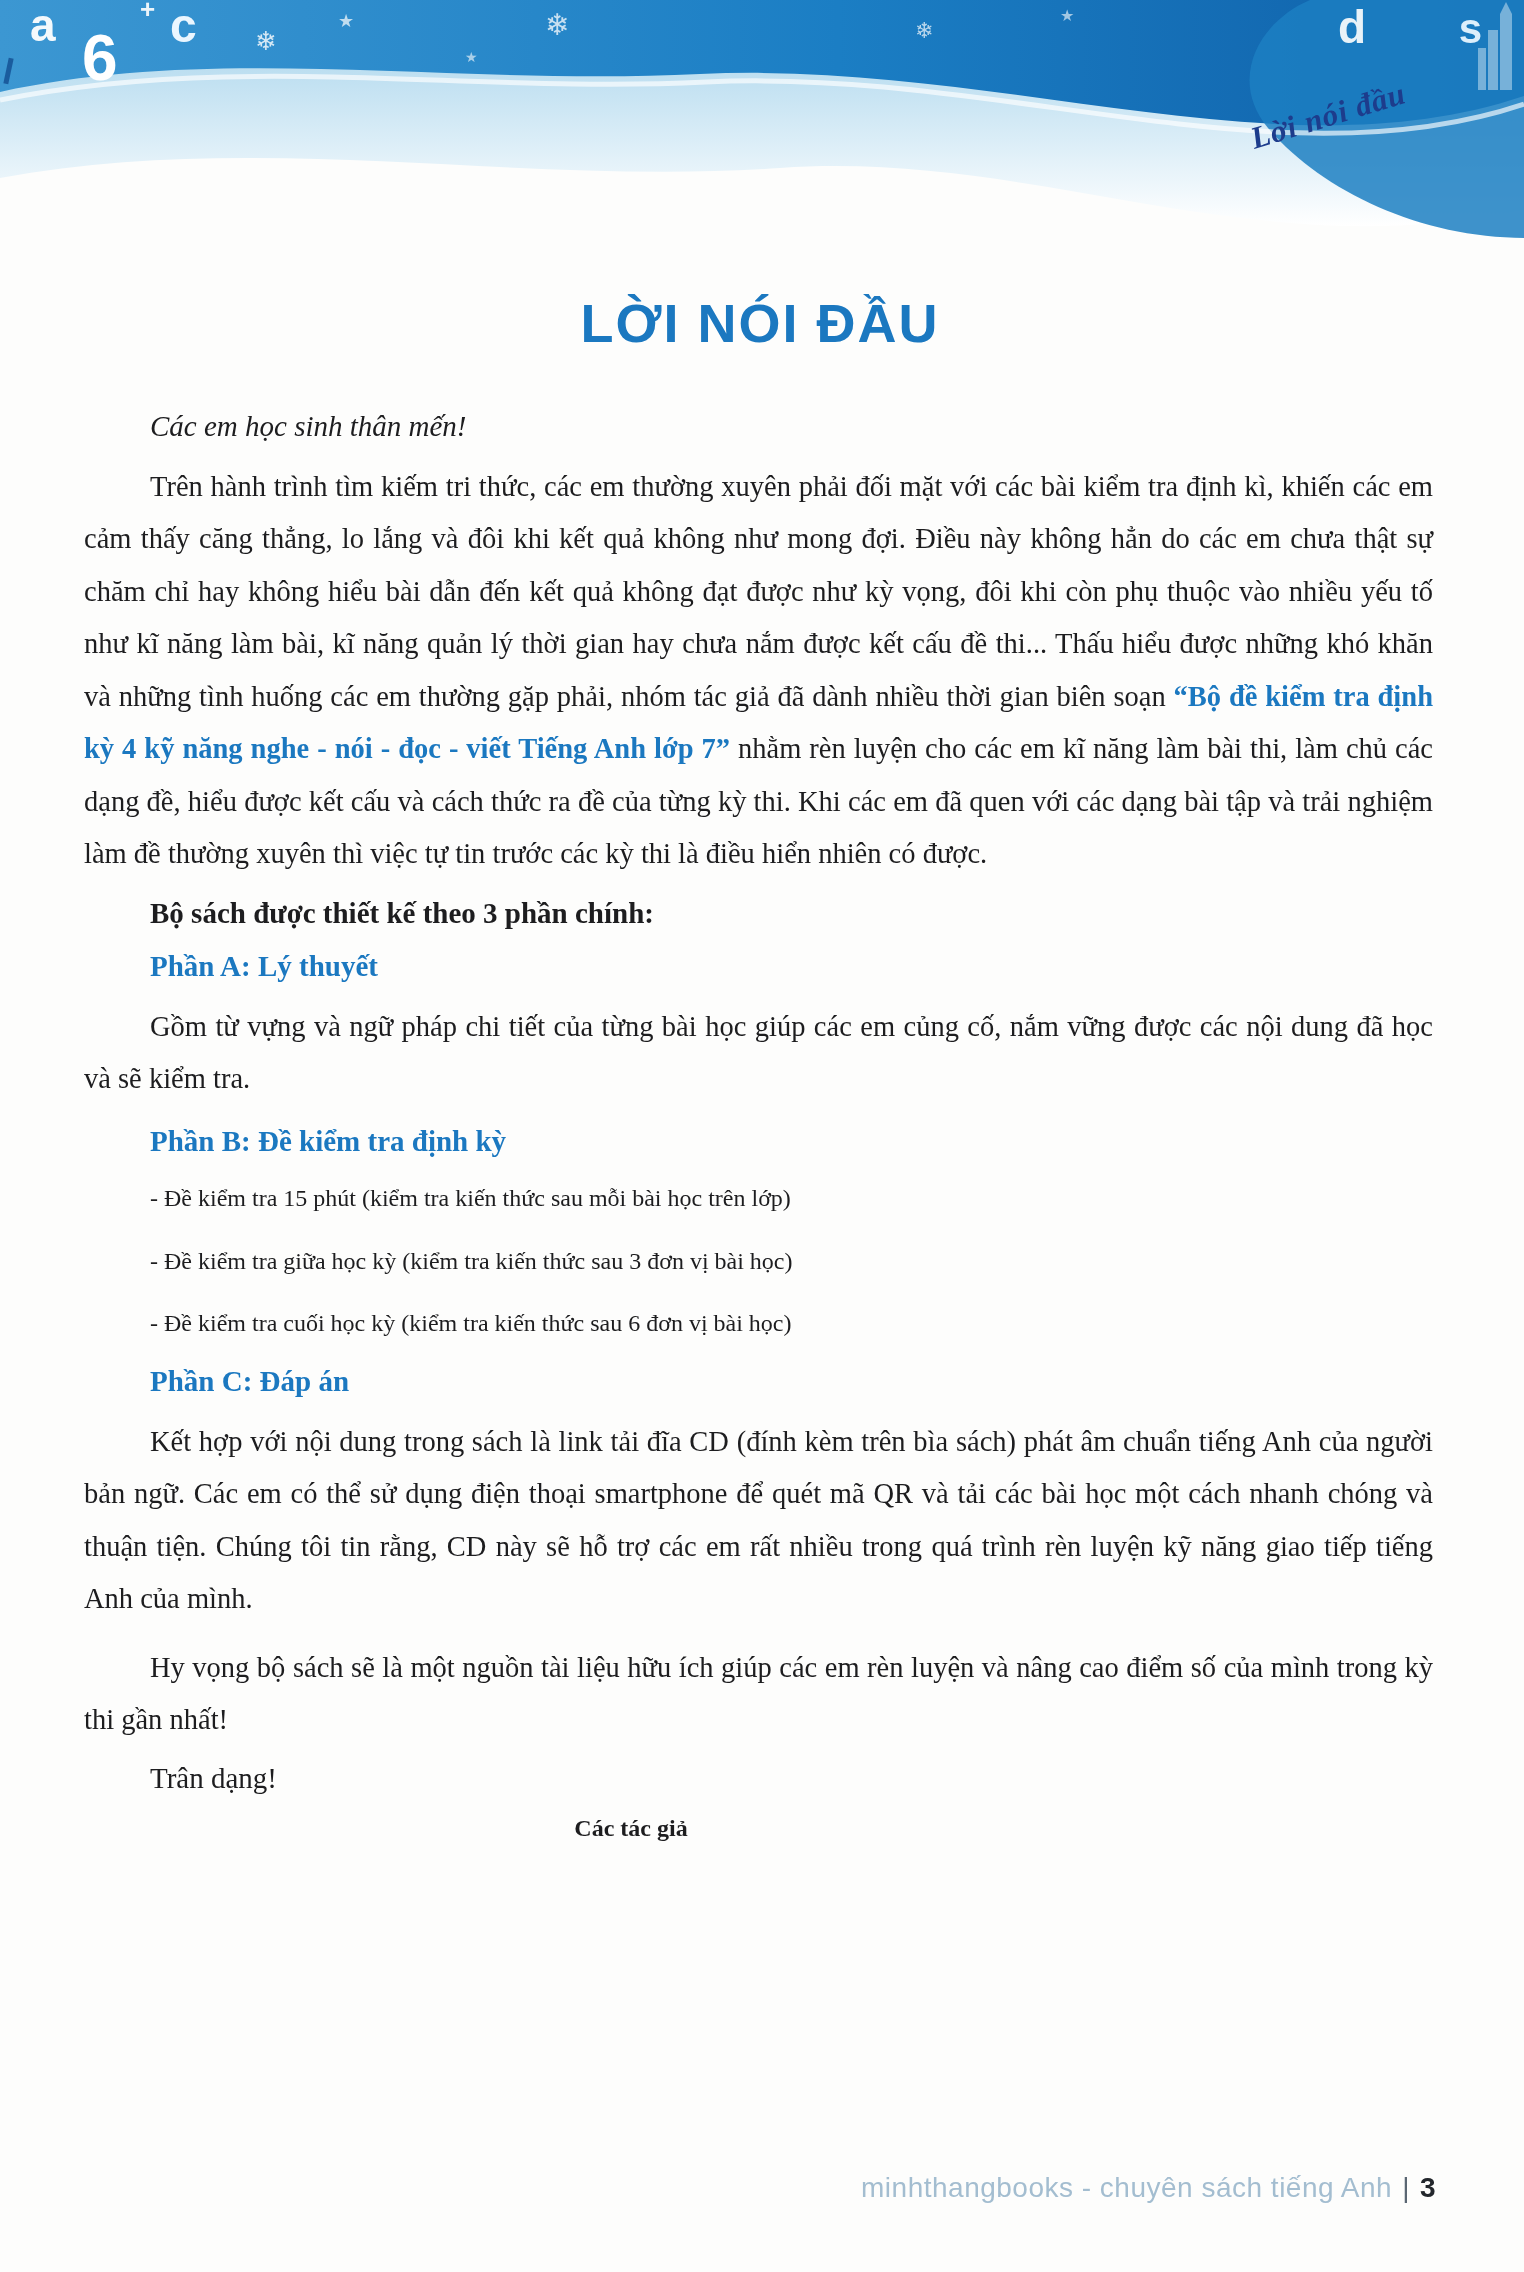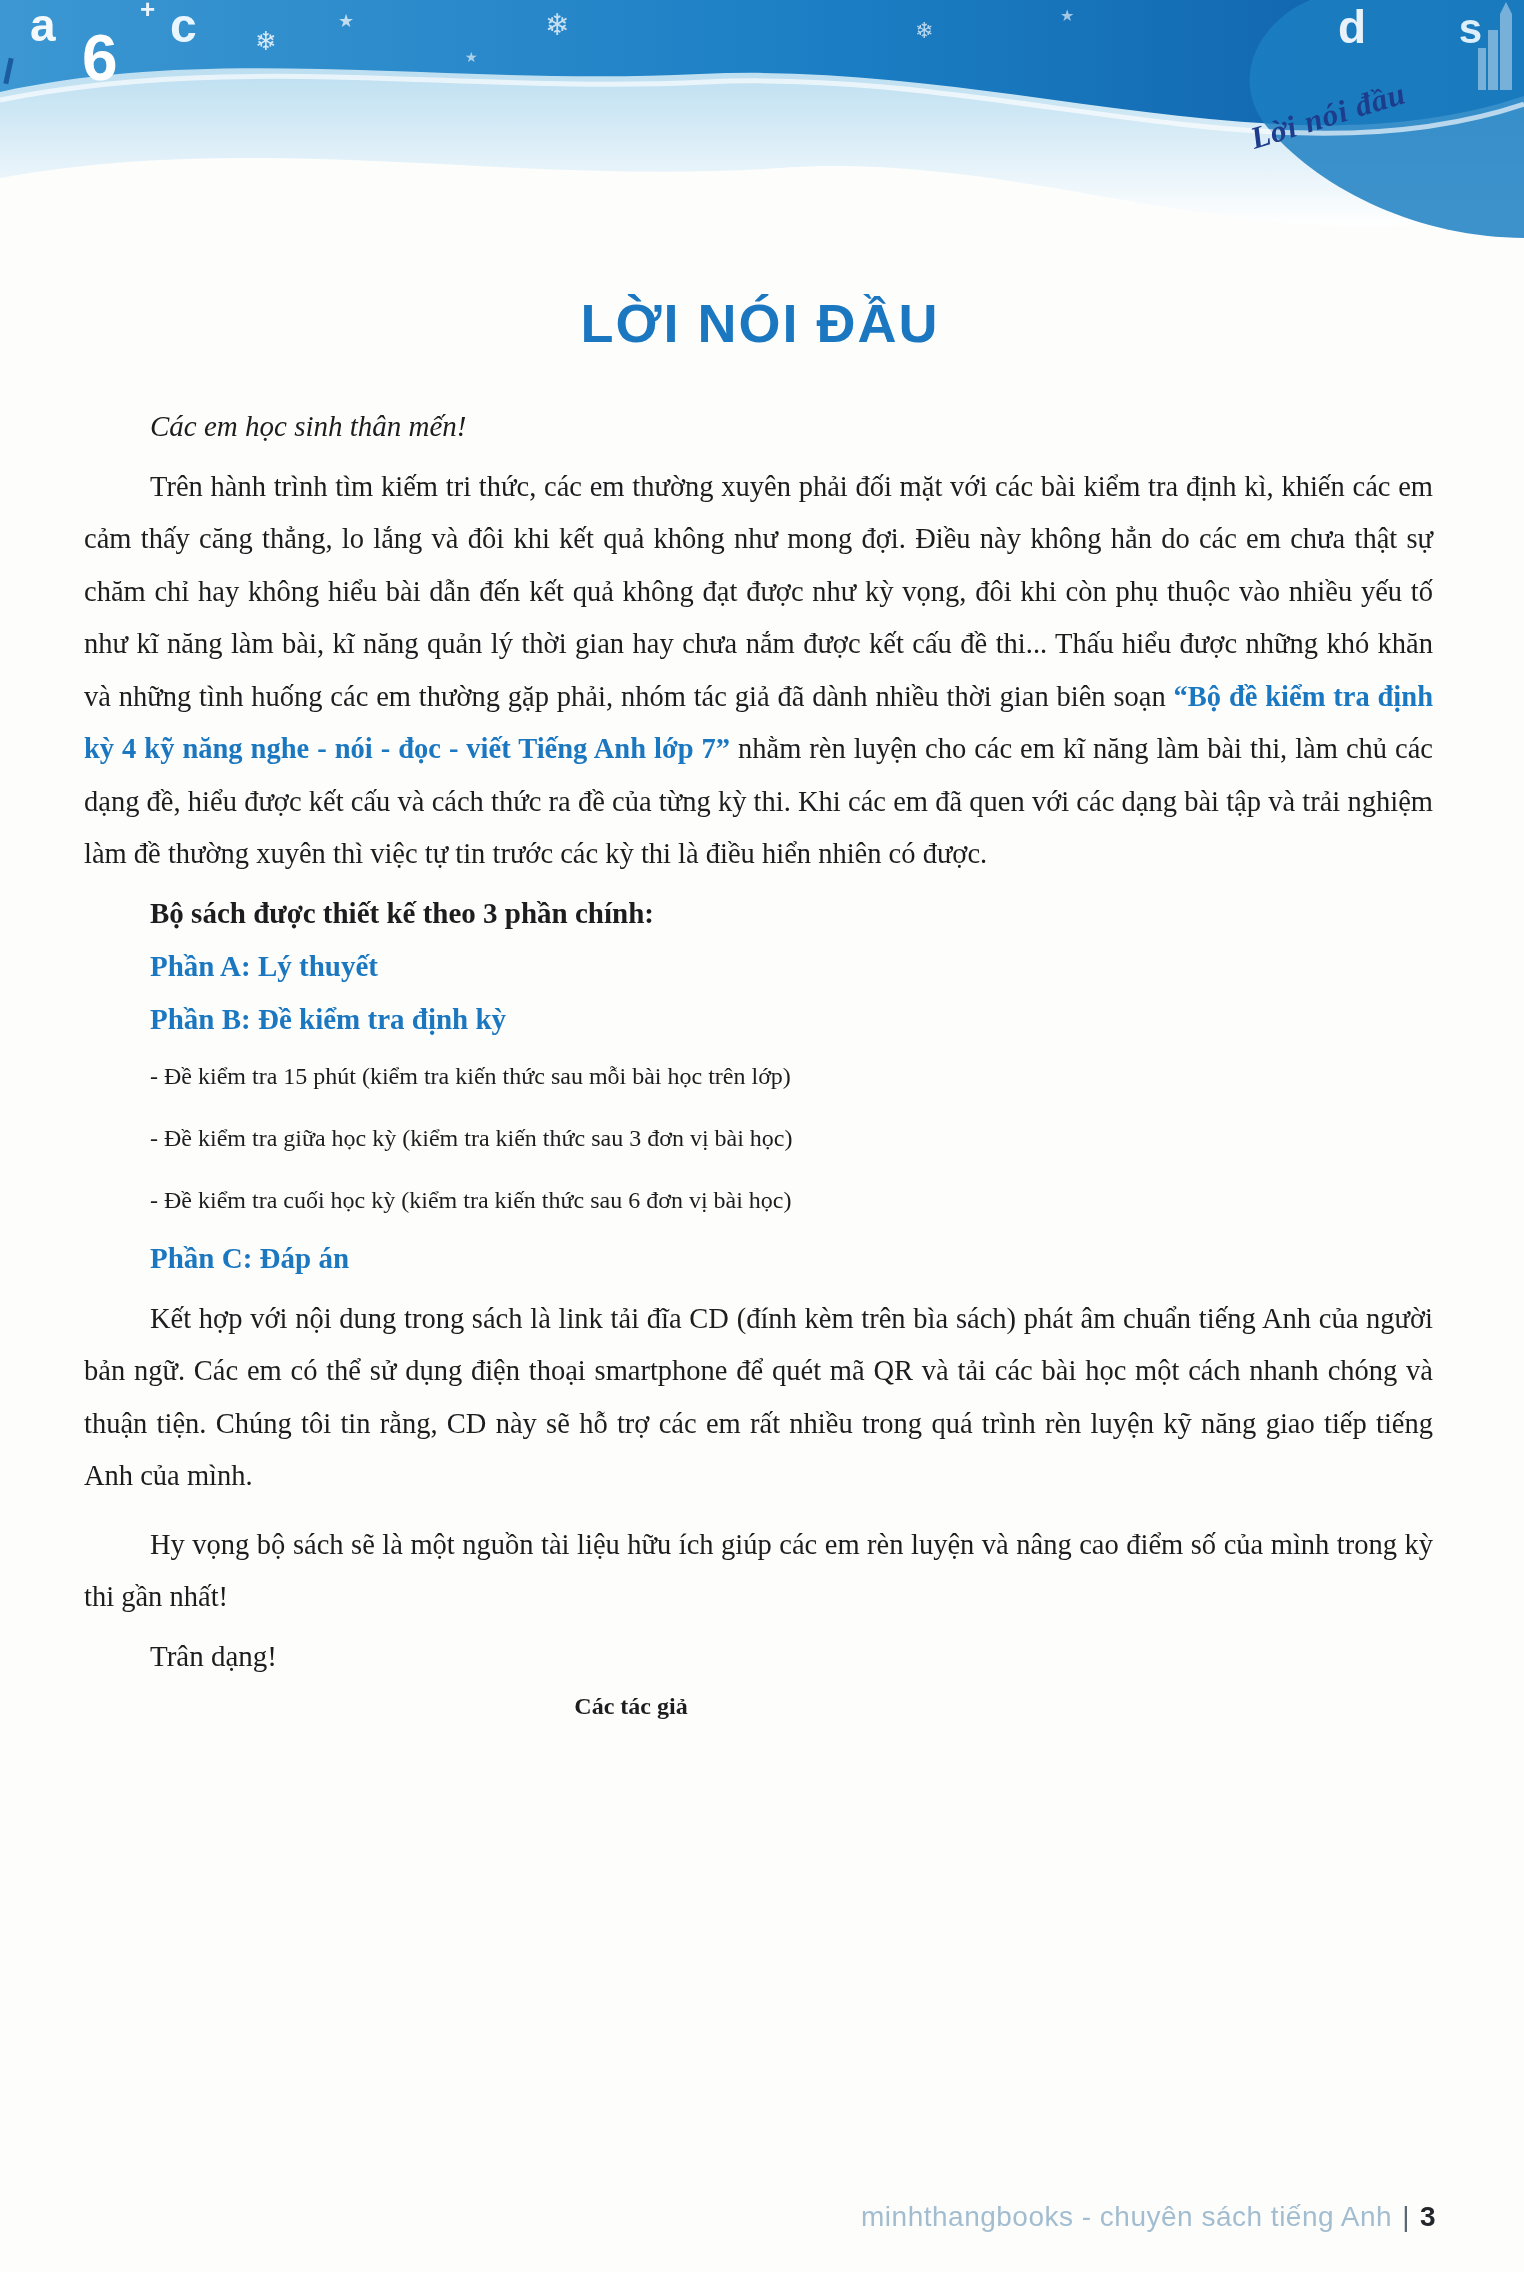--- a/index.html
+++ b/index.html
@@ -48,21 +48,21 @@
   .greeting{font-style:italic;font-size:29px;text-indent:66px;margin:8px 0 18px 0;}
   .para{font-size:28.5px;line-height:1.84;text-align:justify;text-indent:66px;margin:0 3px 16px 0;}
   .hl{color:var(--accent-blue);font-weight:bold;}
   .overview{font-weight:bold;font-size:29px;text-indent:66px;margin:6px 0 16px 0;}
   .part{font-size:29px;color:var(--accent-blue);font-weight:bold;margin:20px 0 18px 66px;}
   .item{font-size:24px;line-height:1.84;margin:0 0 18px 66px;}
   .regards{font-size:29px;text-indent:66px;margin:10px 0 20px 0;}
   .signature{font-weight:bold;font-size:24px;text-align:center;padding-right:258px;margin:14px 0 0 0;}
   
   .footer{
-    position:absolute;bottom:39px;right:88px;
+    position:absolute;bottom:68px;right:88px;
     font-family:"Liberation Sans",sans-serif;font-size:28px;letter-spacing:.5px;
     color:var(--footer-muted);
   }
   .footer .sep{color:#5a6672;margin:0 10px;}
   .footer .pg{color:#23272c;font-weight:bold;}
 </style>
 </head>
 <body>
 
 <div class="page">
@@ -113,20 +113,21 @@
   <main class="flow">
     <h1 class="title">LỜI NÓI ĐẦU</h1>
 
     <p class="greeting">Các em học sinh thân mến!</p>
 
     <p class="para"><span>Trên hành trình tìm kiếm tri thức, các em thường xuyên phải đối mặt với các bài kiểm tra định kì, khiến các em cảm thấy căng thẳng, lo lắng và đôi khi kết quả không như mong đợi. Điều này không hẳn do các em chưa thật sự chăm chỉ hay không hiểu bài dẫn đến kết quả không đạt được như kỳ vọng, đôi khi còn phụ thuộc vào nhiều yếu tố như kĩ năng làm bài, kĩ năng quản lý thời gian hay chưa nắm được kết cấu đề thi... Thấu hiểu được những khó khăn và những tình huống các em thường gặp phải, nhóm tác giả đã dành nhiều thời gian biên soạn </span><span class="hl">“Bộ đề kiểm tra định kỳ 4 kỹ năng nghe - nói - đọc - viết Tiếng Anh lớp 7”</span><span> nhằm rèn luyện cho các em kĩ năng làm bài thi, làm chủ các dạng đề, hiểu được kết cấu và cách thức ra đề của từng kỳ thi. Khi các em đã quen với các dạng bài tập và trải nghiệm làm đề thường xuyên thì việc tự tin trước các kỳ thi là điều hiển nhiên có được.</span></p>
 
     <p class="overview">Bộ sách được thiết kế theo 3 phần chính:</p>
 
     <h2 class="part">Phần A: Lý thuyết</h2>
+    <p class="para">Gồm từ vựng và ngữ pháp chi tiết của từng bài học giúp các em củng cố, nắm vững được các nội dung đã học và sẽ kiểm tra.</p>
 
     <h2 class="part">Phần B: Đề kiểm tra định kỳ</h2>
     <p class="item">- Đề kiểm tra 15 phút (kiểm tra kiến thức sau mỗi bài học trên lớp)</p>
     <p class="item">- Đề kiểm tra giữa học kỳ (kiểm tra kiến thức sau 3 đơn vị bài học)</p>
     <p class="item">- Đề kiểm tra cuối học kỳ (kiểm tra kiến thức sau 6 đơn vị bài học)</p>
 
     <h2 class="part">Phần C: Đáp án</h2>
     <p class="para">Kết hợp với nội dung trong sách là link tải đĩa CD (đính kèm trên bìa sách) phát âm chuẩn tiếng Anh của người bản ngữ. Các em có thể sử dụng điện thoại smartphone để quét mã QR và tải các bài học một cách nhanh chóng và thuận tiện. Chúng tôi tin rằng, CD này sẽ hỗ trợ các em rất nhiều trong quá trình rèn luyện kỹ năng giao tiếp tiếng Anh của mình.</p>
 
     <p class="para">Hy vọng bộ sách sẽ là một nguồn tài liệu hữu ích giúp các em rèn luyện và nâng cao điểm số của mình trong kỳ thi gần nhất!</p>

